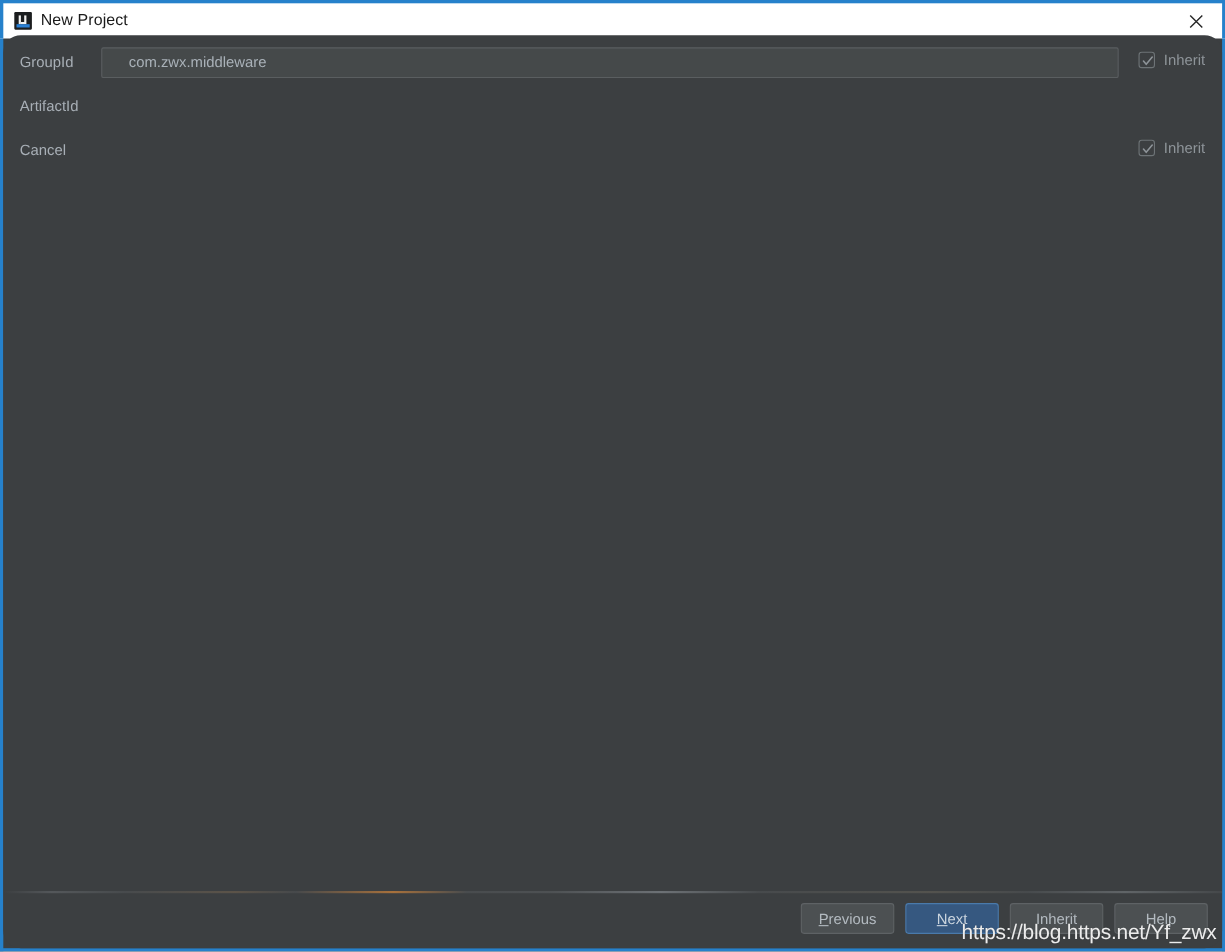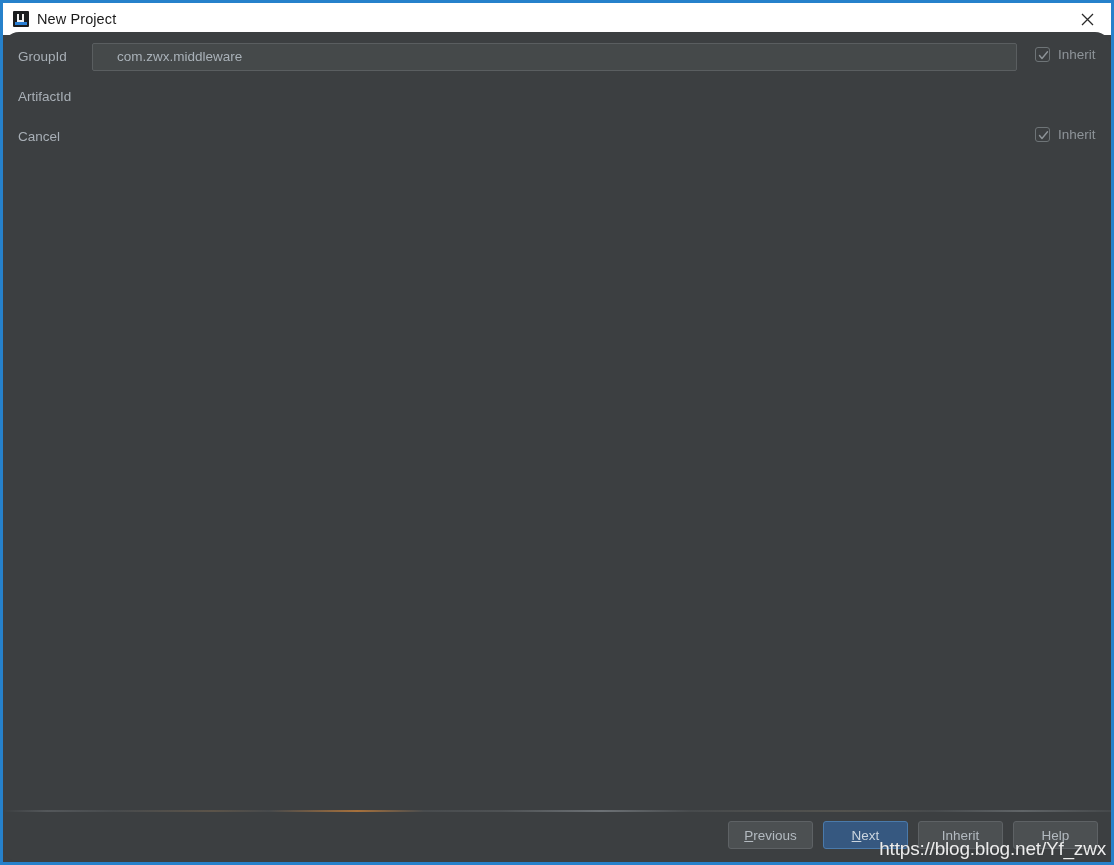--- a/index.html
+++ b/index.html
@@ -323,16 +323,16 @@
           <span>ext</span>
         </div>
       <div class="btn">
           <span>Inherit</span>
         </div>
       <div class="btn">
           <span>Help</span>
         </div>
     </div>
 
-    <div class="watermark">https://blog.blog.net/Yf_zwx</div>
+    <div class="watermark">https://blog.https.net/Yf_zwx</div>
 
   </div>
 </div>
 
 </body></html>

